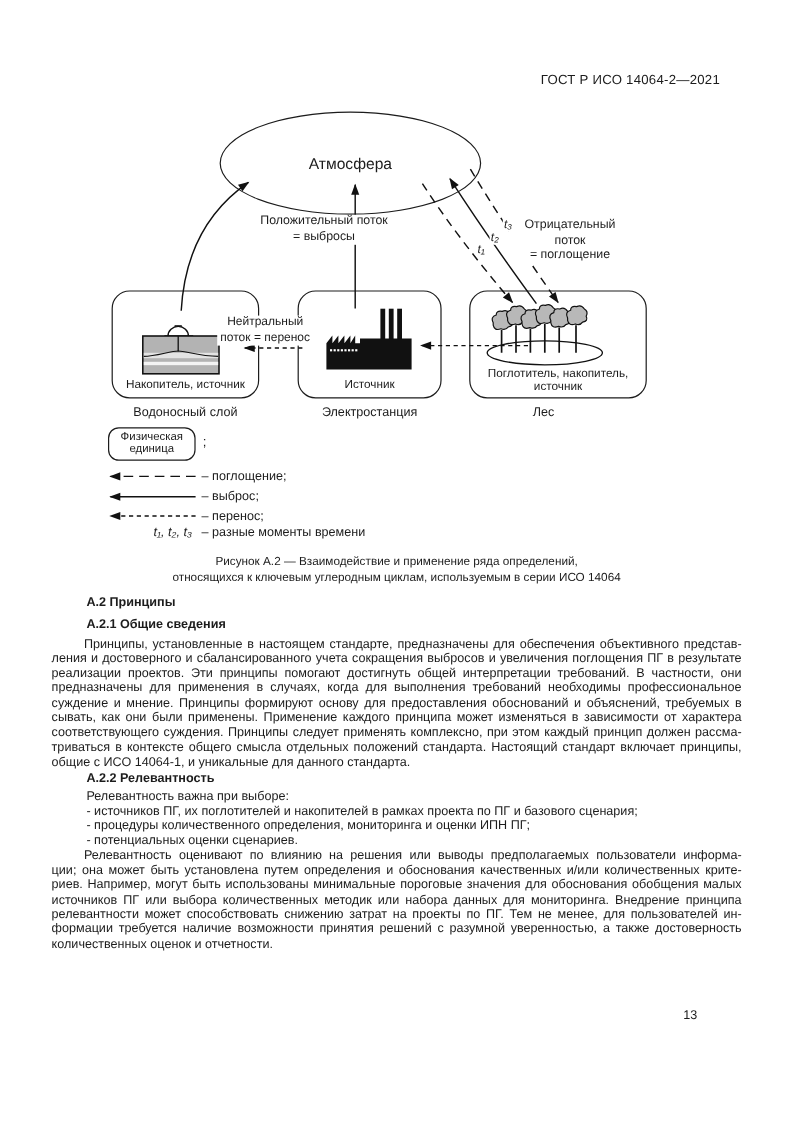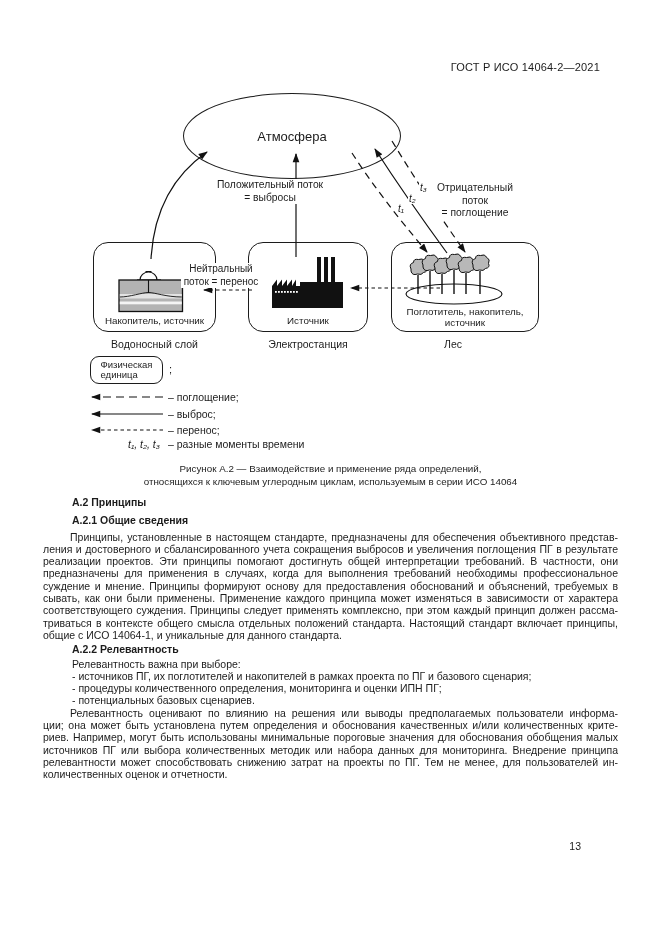--- a/index.html
+++ b/index.html
@@ -36,21 +36,21 @@
   .tmark {
     position:absolute; font-size:10px; font-style:italic; background:#fff; padding:0 1px;
   }
   .overlay { position:absolute; left:0; top:0; pointer-events:none; }
 
   
   .unit-box {
     position:absolute; left:90px; top:356px; width:73px; height:28px; box-sizing:border-box;
     border:1.5px solid #1c1c1c; border-radius:9px; background:#fff;
     display:flex; align-items:center; justify-content:center;
-    font-size:9.5px; line-height:10.5px; text-align:left; white-space:pre-line;
+    font-size:9.5px; line-height:10.5px; text-align:center; white-space:pre-line;
   }
   .unit-suffix { position:absolute; left:169px; top:363px; font-size:11px; }
   .legend-label { position:absolute; left:168px; font-size:10.5px; }
   .legend-time-prefix { position:absolute; left:128px; top:438px; font-size:10.5px; font-style:italic; }
 
   .figcap {
     position:absolute; left:43px; top:463px; width:575px; text-align:center;
     font-size:9.8px; line-height:12.5px; white-space:pre-line;
   }
 
@@ -202,28 +202,29 @@
         <div>триваться в контексте общего смысла отдельных положений стандарта. Настоящий стандарт включает принципы,</div>
         <div>общие с ИСО 14064-1, и уникальные для данного стандарта.</div>
       </div>
 
     <div class="h3">А.2.2 Релевантность</div>
     <div class="intro-line">Релевантность важна при выборе:</div>
 
     <div class="bullets">
         <div>- источников ПГ, их поглотителей и накопителей в рамках проекта по ПГ и базового сценария;</div>
         <div>- процедуры количественного определения, мониторинга и оценки ИПН ПГ;</div>
-        <div>- потенциальных базовых сценариев.</div>
+        <div>- потенциальных оценки сценариев.</div>
       </div>
 
     <div class="plines">
         <div>Релевантность оценивают по влиянию на решения или выводы предполагаемых пользователи информа-</div>
         <div>ции; она может быть установлена путем определения и обоснования качественных и/или количественных крите-</div>
         <div>риев. Например, могут быть использованы минимальные пороговые значения для обоснования обобщения малых</div>
         <div>источников ПГ или выбора количественных методик или набора данных для мониторинга. Внедрение принципа</div>
         <div>релевантности может способствовать снижению затрат на проекты по ПГ. Тем не менее, для пользователей ин-</div>
+        <div>формации требуется наличие возможности принятия решений с разумной уверенностью, а также достоверность</div>
         <div>количественных оценок и отчетности.</div>
       </div>
   </div>
 
   <div class="pagenum">13</div>
 
 </div>
 
 </body></html>

